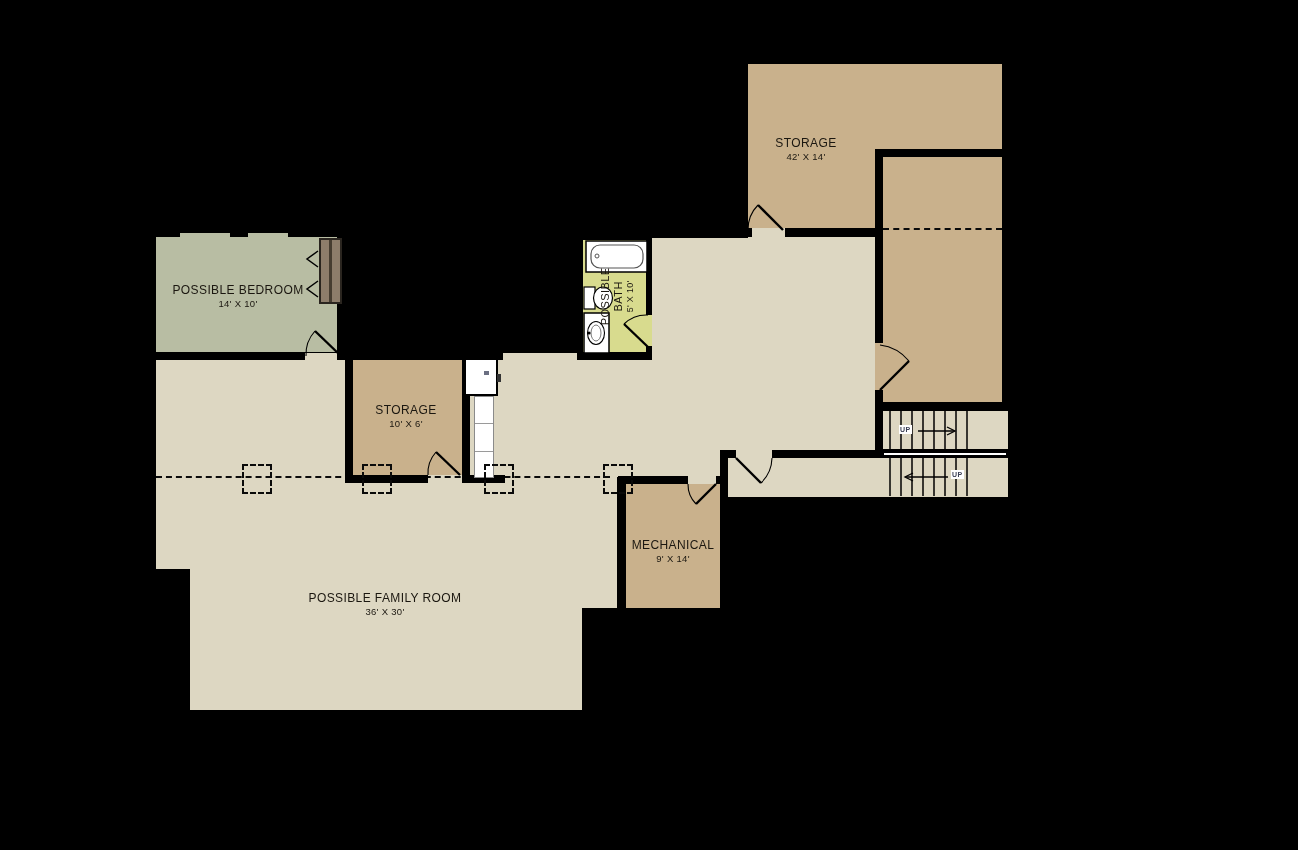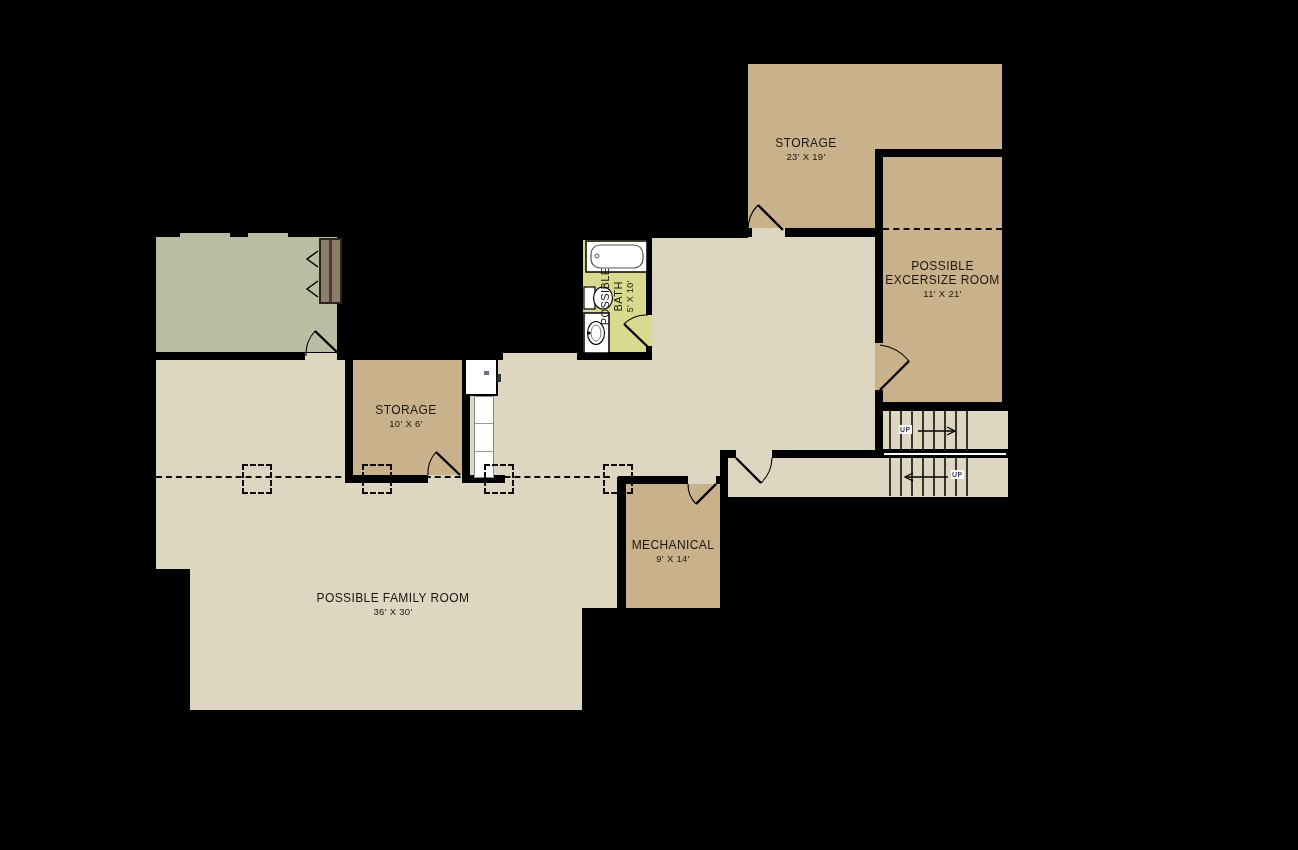--- a/index.html
+++ b/index.html
@@ -193,41 +193,41 @@
     <g>
       <rect x="584" y="313" width="25" height="40" fill="#fff" stroke="#000" stroke-width="1.5"></rect>
       <ellipse cx="596" cy="333" rx="8.5" ry="11.5" fill="#fff" stroke="#000" stroke-width="1.1"></ellipse>
       <ellipse cx="596" cy="333" rx="5" ry="8" fill="none" stroke="#777" stroke-width="1"></ellipse>
       <circle cx="589" cy="333" r="1.6" fill="#000"></circle>
     </g>
   </svg>
 
   <div class="abs room-label" style="left:726px;top:137px;width:160px;">
     <span class="room-name">STORAGE</span>
-    <span class="room-dims">23' X 19'</span>
-  </div>
-  <div class="abs room-label" style="left:880px;top:260px;width:125px;">
-    <span class="room-name">POSSIBLE EXCERSIZE ROOM</span>
-    <span class="room-dims">11' X 21'</span>
+    <span class="room-dims">42' X 14'</span>
+  </div>
+  <div class="abs room-label" style="left:148px;top:284px;width:180px;">
+    <span class="room-name">POSSIBLE BEDROOM</span>
+    <span class="room-dims">14' X 10'</span>
   </div>
   <div class="abs room-label" style="left:350px;top:404px;width:112px;">
     <span class="room-name">STORAGE</span>
     <span class="room-dims">10' X 6'</span>
   </div>
   <div class="abs room-label rot-wrap" style="left:581px;top:242px;width:72px;height:108px;">
     <div class="rot-inner">
       <span class="room-name" style="font-size:11px;">POSSIBLE BATH</span>
       <span class="room-dims" style="font-size:9px;">5' X 10'</span>
     </div>
   </div>
   <div class="abs room-label" style="left:620px;top:539px;width:106px;">
     <span class="room-name">MECHANICAL</span>
     <span class="room-dims">9' X 14'</span>
   </div>
-  <div class="abs room-label" style="left:308px;top:592px;width:170px;">
+  <div class="abs room-label" style="left:300px;top:592px;width:170px;">
     <span class="room-name">POSSIBLE FAMILY ROOM</span>
     <span class="room-dims">36' X 30'</span>
   </div>
 
   <div class="abs up-chip" style="left:899px;top:425px;">UP</div>
   <div class="abs up-chip" style="left:951px;top:470px;">UP</div>
 
 </div>
 
 </body></html>

